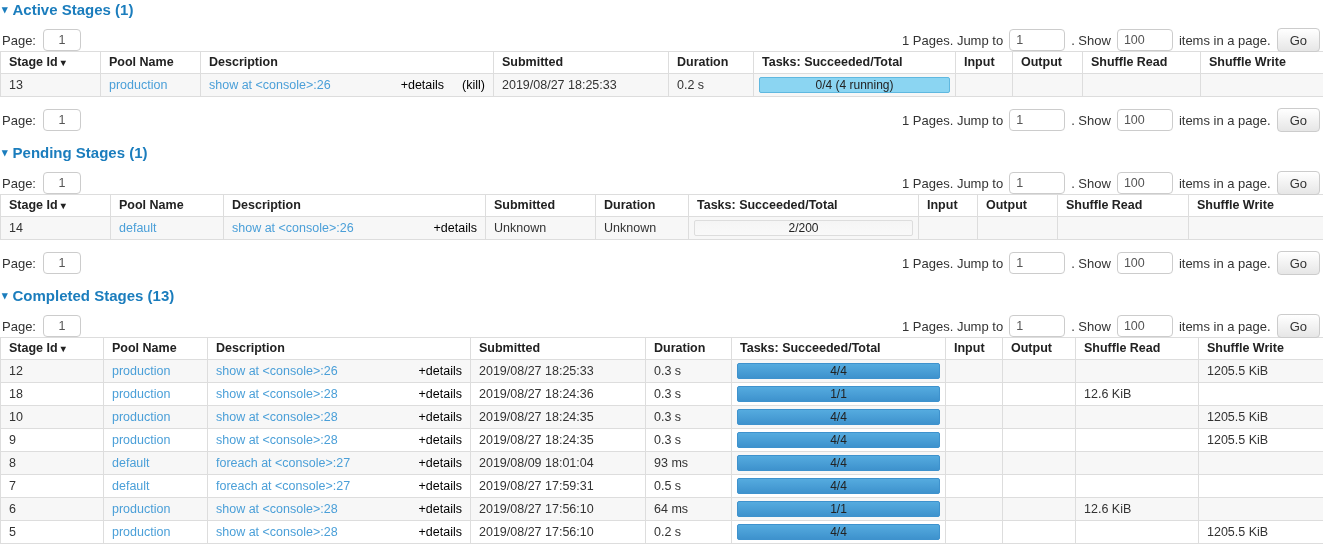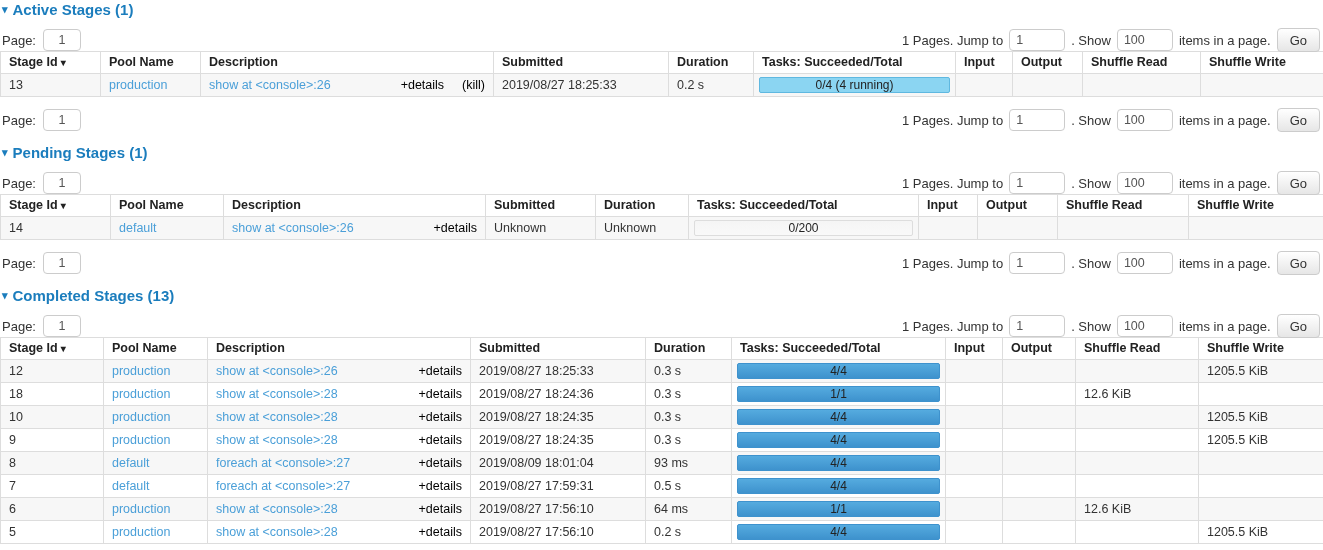--- a/index.html
+++ b/index.html
@@ -190,21 +190,21 @@
             <td>
               <div class="desc-wrap">
                 <a>show at &lt;console&gt;:26</a>
                 <span class="desc-spacer"></span>
                 <span class="details-link">+details</span>
               </div>
             </td>
             <td>Unknown</td>
             <td>Unknown</td>
             <td class="tasks-cell">
-              <div class="progress empty">0/200</div>
+              <div class="progress empty">2/200</div>
             </td>
             <td></td>
             <td></td>
             <td></td>
             <td></td>
           </tr>
         </tbody>
       </table>
   <div class="page-row">
     <div class="page-left">

